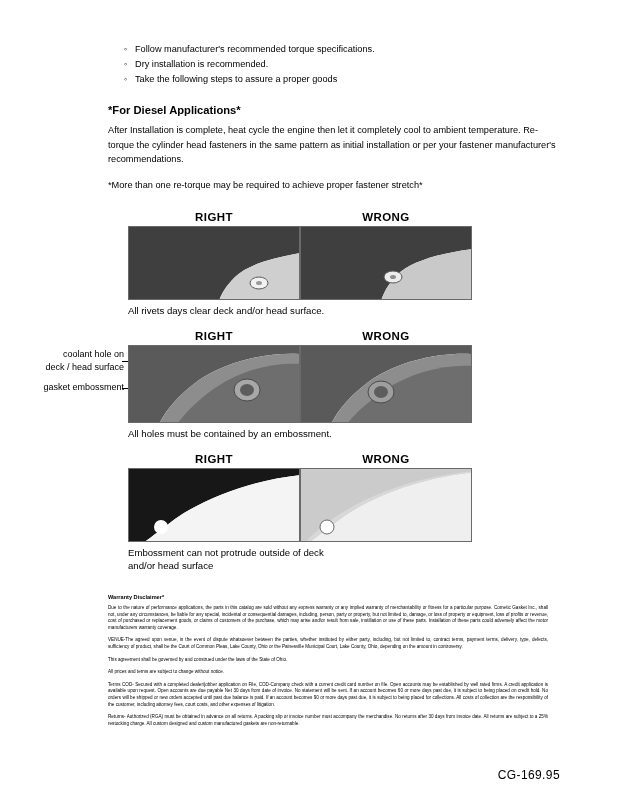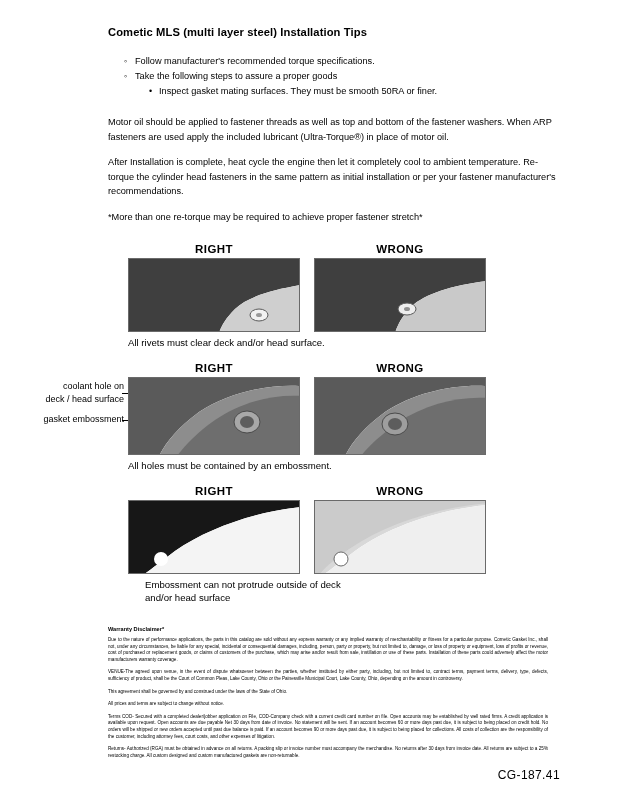--- a/index.html
+++ b/index.html
@@ -79,21 +79,20 @@
     margin-bottom: 4px;
   }
 
   
   .figures {
     margin: 19px 0 0 0;
     padding-left: 88px;
   }
   .figrow {
     display: flex;
-    gap: 14px;
   }
   .figcol {
     width: 172px;
   }
   .figlabel {
     font-size: 11.5px;
     font-weight: bold;
     text-align: center;
     margin: 0 0 3px 0;
     letter-spacing: 0.4px;
@@ -166,33 +165,32 @@
     bottom: 18px;
     font-size: 12px;
     letter-spacing: 0.4px;
   }
 </style>
 </head>
 <body>
 
 <div class="page">
 
-  <h1 class="title">Cometic MLS (multi layer steel) Installation Tips</h1>
 
   <ul class="bullets">
     <li>Follow manufacturer's recommended torque specifications.</li>
+    <li>Dry installation is recommended.</li>
     <li>
       <span>Take the following steps to assure a proper goods</span>
       <ul class="sub">
-        <li>Inspect gasket mating surfaces.  They must be smooth 50RA or finer.</li>
       </ul>
     </li>
   </ul>
 
-  <p class="body">Motor oil should be applied to fastener threads as well as top and bottom of the fastener washers. When ARP fasteners are used apply the included lubricant (Ultra-Torque®) in place of motor oil.</p>
+  <h2 class="subhead">*For Diesel Applications*</h2>
   <p class="body">After Installation is complete, heat cycle the engine then let it completely cool to ambient temperature. Re-torque the cylinder head fasteners in the same pattern as initial installation or per your fastener manufacturer's recommendations.</p>
   <p class="body last">*More than one re-torque may be required to achieve proper fastener stretch*</p>
 
   <div class="figures">
 
     <div class="figblock">
       <div class="figrow">
         <div class="figcol">
           <div class="figlabel">RIGHT</div>
           <div class="figbox">
@@ -212,21 +210,21 @@
             <svg width="172" height="74" viewBox="0 0 172 74">
               <rect x="0" y="0" width="172" height="74" fill="#ffffff"></rect>
               <path d="M0,0 H172 V22 C140,26 110,34 96,48 C86,58 82,68 80,74 H0 Z" fill="#3f3f3f"></path>
               <path d="M172,22 C140,26 110,34 96,48 C86,58 82,68 80,74 H172 Z" fill="#c9c9c9"></path>
               <ellipse cx="92" cy="50" rx="9" ry="6" fill="#ededed" stroke="#5a5a5a" stroke-width="1"></ellipse>
               <ellipse cx="92" cy="50" rx="3" ry="2" fill="#8f8f8f"></ellipse>
             </svg>
           </div>
         </div>
       </div>
-      <div class="figcaption">All rivets must clear deck and/or head surface.</div>
+      <div class="figcaption">All rivets days clear deck and/or head surface.</div>
     </div>
 
     <div class="figblock">
       <div class="callouts">
         <div>coolant hole on</div>
         <div>deck / head surface</div>
       </div>
       <div class="callout2">gasket embossment</div>
       <div class="leader" style="left:-6px; top:31px; width:44px;"></div>
       <div class="leader" style="left:-6px; top:58px; width:54px;"></div>
@@ -282,32 +280,32 @@
             <svg width="172" height="74" viewBox="0 0 172 74">
               <rect x="0" y="0" width="172" height="74" fill="#ffffff"></rect>
               <path d="M0,0 H172 V4 C128,8 76,24 40,50 C24,62 14,70 8,74 H0 Z" fill="#d8d8d8"></path>
               <path d="M172,4 C128,8 76,24 40,50 C24,62 14,70 8,74 H172 Z" fill="#efefef"></path>
               <path d="M0,0 H172 V2 C126,6 72,22 34,48 C20,58 10,66 4,74 H0 Z" fill="#bdbdbd" opacity="0.5"></path>
               <circle cx="26" cy="58" r="7" fill="#ffffff" stroke="#6a6a6a" stroke-width="1"></circle>
             </svg>
           </div>
         </div>
       </div>
-      <div class="figcaption" style="white-space:pre-line;margin-left:17px;">Embossment can not protrude outside of deck
+      <div class="figcaption" style="white-space:pre-line;">Embossment can not protrude outside of deck
 and/or head surface</div>
     </div>
 
   </div>
 
   <div class="warranty">
     <h3>Warranty Disclaimer*</h3>
     <p>Due to the nature of performance applications, the parts in this catalog are sold without any express warranty or any implied warranty of merchantability or fitness for a particular purpose.  Cometic Gasket Inc., shall not, under any circumstances, be liable for any special, incidental or consequential damages, including, person, party or property, but not limited to, damage, or loss of property or equipment, loss of profits or revenue, cost of purchased or replacement goods, or claims of customers of the purchase, which may arise and/or result from sale, instillation or use of these parts.  Installation of these parts could adversely affect the motor manufacturers warranty coverage.</p>
     <p>VENUE-The agreed upon venue, in the event of dispute whatsoever between the parties, whether instituted by either party, including, but not limited to, contract terms, payment terms, delivery, type, defects, sufficiency of product, shall be the Court of Common Pleas, Lake County, Ohio or the Painesville Municipal Court, Lake County, Ohio, depending on the amount in controversy.</p>
     <p>This agreement shall be governed by and construed under the laws of the State of Ohio.</p>
     <p>All prices and terms are subject to change without notice.</p>
     <p>Terms COD- Secured with a completed dealer/jobber application on File, COD-Company check with a current credit card number on file.  Open accounts may be established by well rated firms.  A credit application is available upon request.  Open accounts are due payable Net 30 days from date of invoice.  No statement will be sent.  If an account becomes 60 or more days past due, it is subject to being placed on credit hold.  No orders will be shipped or new orders accepted until past due balance is paid.  If an account becomes 90 or more days past due, it is subject to being placed for collections.  All costs of collection are the responsibility of the customer, including attorney fees, court costs, and other expenses of litigation.</p>
     <p>Returns- Authorized (RGA) must be obtained in advance on all returns.  A packing slip or invoice number must accompany the merchandise.  No returns after 30 days from invoice date.  All returns are subject to a 25% restocking charge.  All custom designed and custom manufactured gaskets are non-returnable.</p>
 
   </div>
 
-  <div class="docnum">CG-187.41</div>
+  <div class="docnum">CG-169.95</div>
 
 </div>
 
 </body></html>

